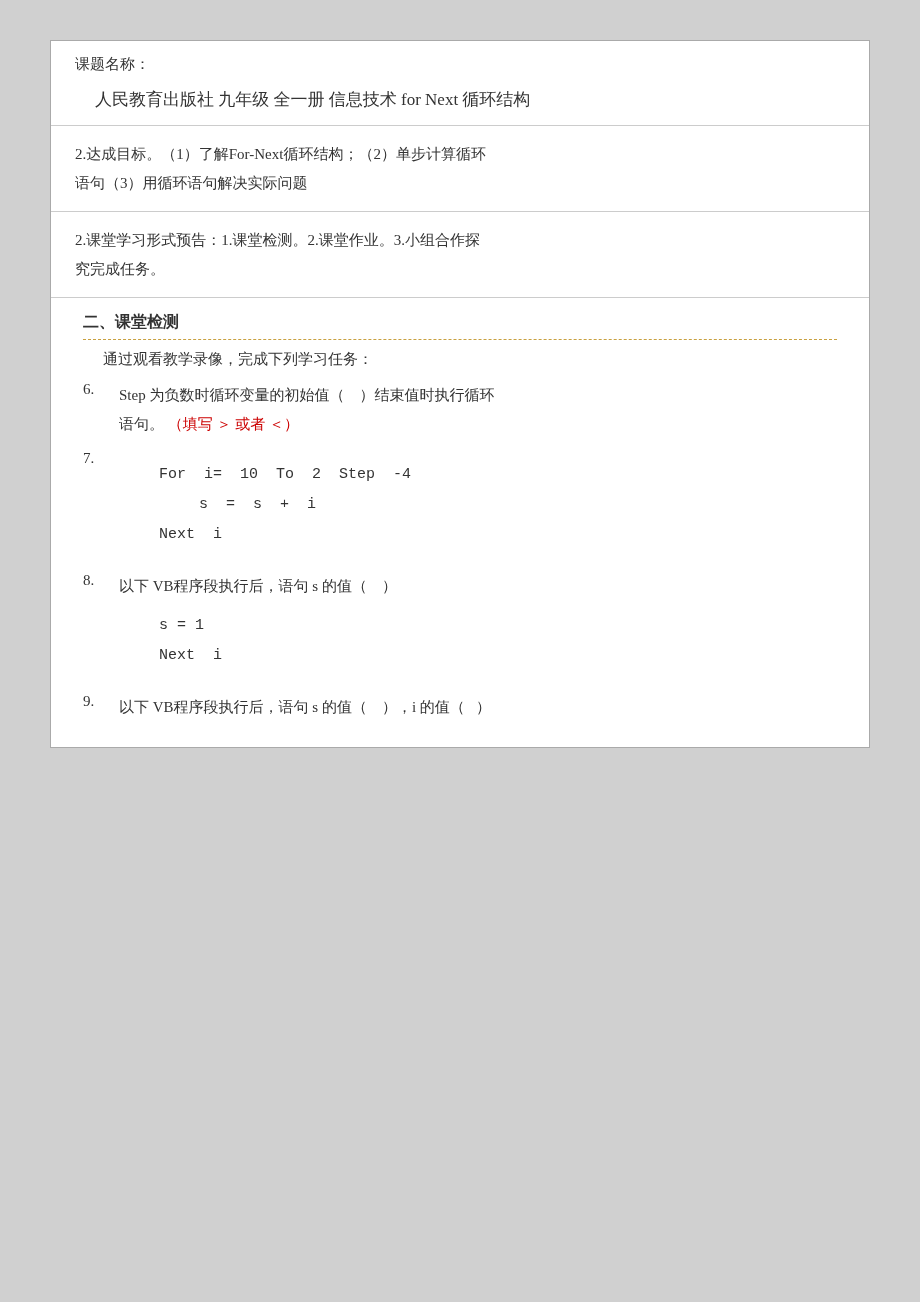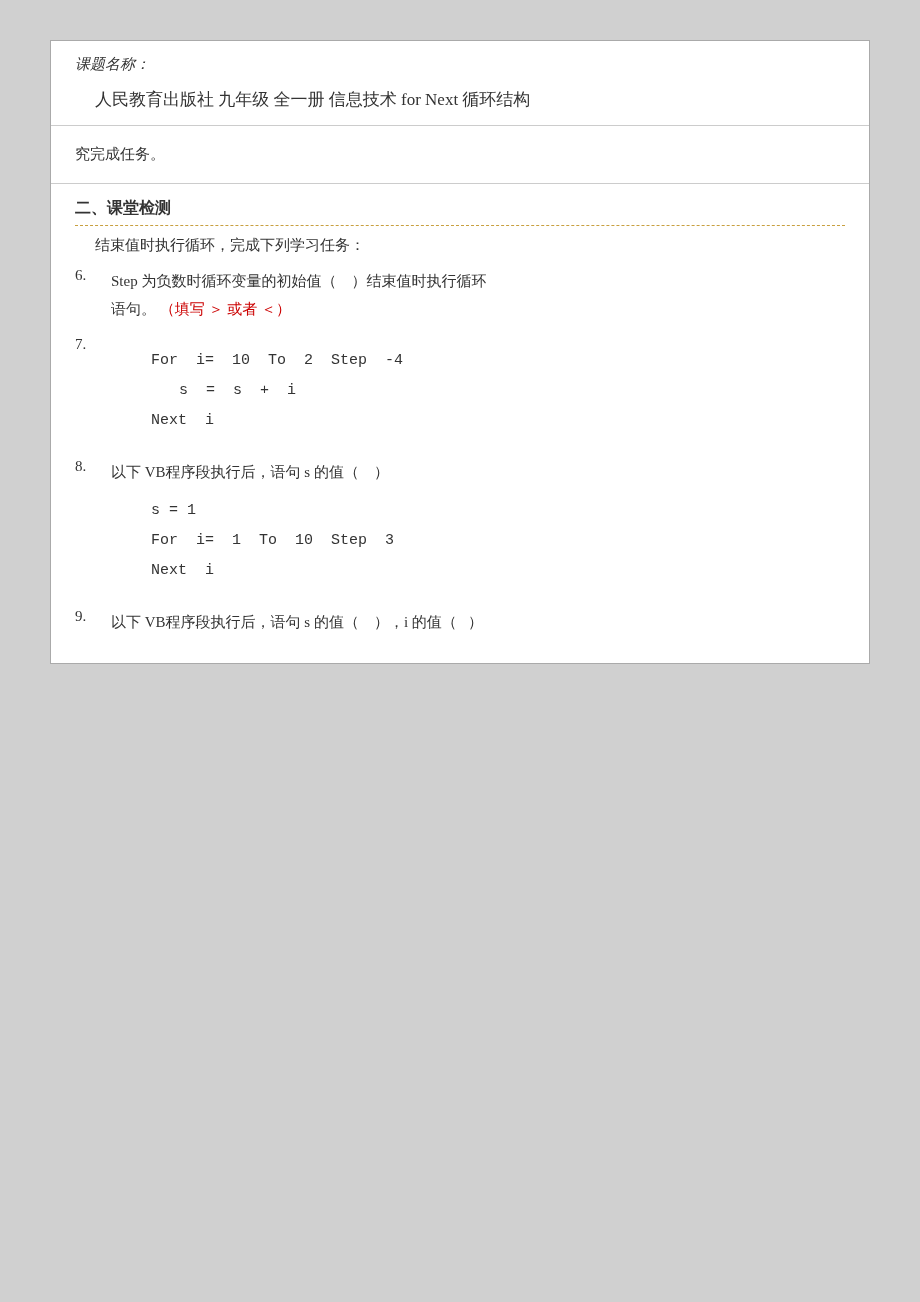--- a/index.html
+++ b/index.html
@@ -31,21 +31,20 @@
     }
 
     .section:last-child {
       border-bottom: none;
     }
 
     .label-row {
       font-size: 15px;
       color: #333;
       margin-bottom: 14px;
-      font-style: italic;
     }
 
     .title-row {
       font-size: 17px;
       color: #333;
       font-weight: normal;
       margin-top: 4px;
       padding-left: 20px;
     }
 
@@ -97,45 +96,50 @@
 
     .code-block {
       font-family: "Courier New", "Consolas", monospace;
       font-size: 15px;
       color: #333;
       margin: 10px 0 10px 40px;
       line-height: 2.0;
     }
 
     .code-indent {
-      margin-left: 28px;
+      margin-left: 40px;
     }
 
     .section-no-border {
-      padding: 14px 24px;
+      padding: 14px 32px;
     }
   </style>
 </head>
 <body>
 
 <div class="page-container">
 
   <div class="section">
     <div class="label-row">课题名称：</div>
     <div class="title-row">人民教育出版社  九年级  全一册  信息技术  for Next 循环结构</div>
   </div>
 
+  <div class="section">
+    <div class="goal-text">2.达成目标。（1）了解For-Next循环结构；（2）单步计算循环</div>
+    <div class="goal-text">语句（3）用循环语句解决实际问题</div>
+  </div>
 
   <div class="section">
+    <div class="goal-text">2.课堂学习形式预告：1.课堂检测。2.课堂作业。3.小组合作探</div>
     <div class="goal-text">究完成任务。</div>
   </div>
 
   <div class="section-no-border">
     <div class="section-header">二、课堂检测</div>
-    <div class="intro-text">结束值时执行循环，完成下列学习任务：</div>
+    <div class="intro-text">通过观看教学录像，完成下列学习任务：</div>
 
     <div class="question-block">
       <div class="question-num">6.</div>
       <div class="question-content">
         <span>Step 为负数时循环变量的初始值（&nbsp;&nbsp;&nbsp;&nbsp;）结束值时执行循环</span>
         <br>
         <span>语句。</span>
         <span class="hint-text">（填写 ＞ 或者 ＜）</span>
       </div>
     </div>
@@ -150,21 +154,20 @@
         </div>
       </div>
     </div>
 
     <div class="question-block">
       <div class="question-num">8.</div>
       <div class="question-content">
         <span>以下 VB程序段执行后，语句 s 的值（&nbsp;&nbsp;&nbsp;&nbsp;）</span>
         <div class="code-block">
           <div>s = 1</div>
-          <div>For &nbsp;i= &nbsp;1 &nbsp;To &nbsp;10 &nbsp;Step &nbsp;3</div>
           <div>Next &nbsp;i</div>
         </div>
       </div>
     </div>
 
     <div class="question-block">
       <div class="question-num">9.</div>
       <div class="question-content">
         <span>以下 VB程序段执行后，语句 s 的值（&nbsp;&nbsp;&nbsp;&nbsp;），i 的值（&nbsp;&nbsp; ）</span>
       </div>

